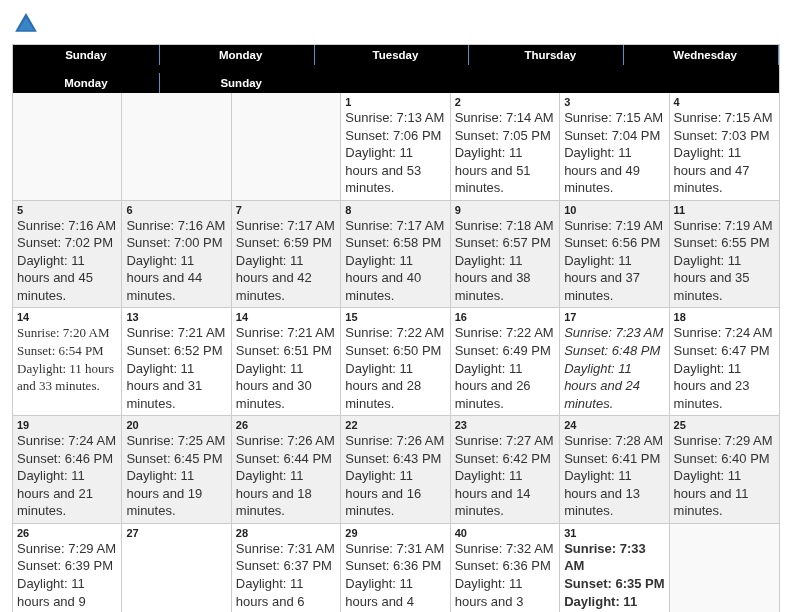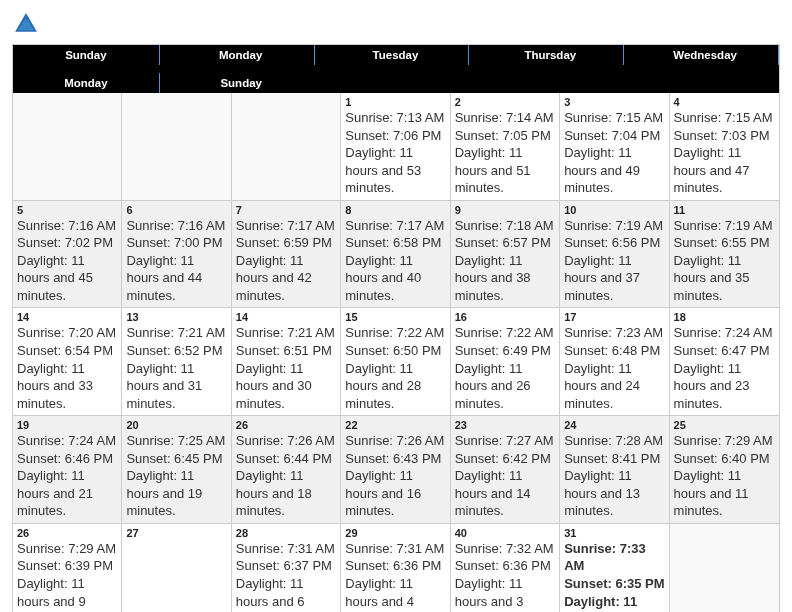--- a/index.html
+++ b/index.html
@@ -212,21 +212,21 @@
           <div class="cal-cell">
             <div class="day-num">11</div>
             <div class="day-info" style="white-space: pre-line;">Sunrise: 7:19 AM
 Sunset: 6:55 PM
 Daylight: 11 hours and 35 minutes.</div>
           </div>
         </div>
         <div class="cal-row">
           <div class="cal-cell">
             <div class="day-num">14</div>
-            <div class="day-info" style="white-space: pre-line;">Sunrise: 7:20 AM
+            <div class="day-info" style="white-space: pre-line; font-family: Liberation Serif, serif;">Sunrise: 7:20 AM
 Sunset: 6:54 PM
 Daylight: 11 hours and 33 minutes.</div>
           </div>
           <div class="cal-cell">
             <div class="day-num">13</div>
             <div class="day-info" style="white-space: pre-line;">Sunrise: 7:21 AM
 Sunset: 6:52 PM
 Daylight: 11 hours and 31 minutes.</div>
           </div>
           <div class="cal-cell">
@@ -242,21 +242,21 @@
 Daylight: 11 hours and 28 minutes.</div>
           </div>
           <div class="cal-cell">
             <div class="day-num">16</div>
             <div class="day-info" style="white-space: pre-line;">Sunrise: 7:22 AM
 Sunset: 6:49 PM
 Daylight: 11 hours and 26 minutes.</div>
           </div>
           <div class="cal-cell">
             <div class="day-num">17</div>
-            <div class="day-info" style="white-space: pre-line;">Sunrise: 7:23 AM
+            <div class="day-info" style="white-space: pre-line; font-style: italic;">Sunrise: 7:23 AM
 Sunset: 6:48 PM
 Daylight: 11 hours and 24 minutes.</div>
           </div>
           <div class="cal-cell">
             <div class="day-num">18</div>
             <div class="day-info" style="white-space: pre-line;">Sunrise: 7:24 AM
 Sunset: 6:47 PM
 Daylight: 11 hours and 23 minutes.</div>
           </div>
         </div>
@@ -287,21 +287,21 @@
           </div>
           <div class="cal-cell">
             <div class="day-num">23</div>
             <div class="day-info" style="white-space: pre-line;">Sunrise: 7:27 AM
 Sunset: 6:42 PM
 Daylight: 11 hours and 14 minutes.</div>
           </div>
           <div class="cal-cell">
             <div class="day-num">24</div>
             <div class="day-info" style="white-space: pre-line;">Sunrise: 7:28 AM
-Sunset: 8:41 PM
+Sunset: 6:41 PM
 Daylight: 11 hours and 13 minutes.</div>
           </div>
           <div class="cal-cell">
             <div class="day-num">25</div>
             <div class="day-info" style="white-space: pre-line;">Sunrise: 7:29 AM
 Sunset: 6:40 PM
 Daylight: 11 hours and 11 minutes.</div>
           </div>
         </div>
         <div class="cal-row">

